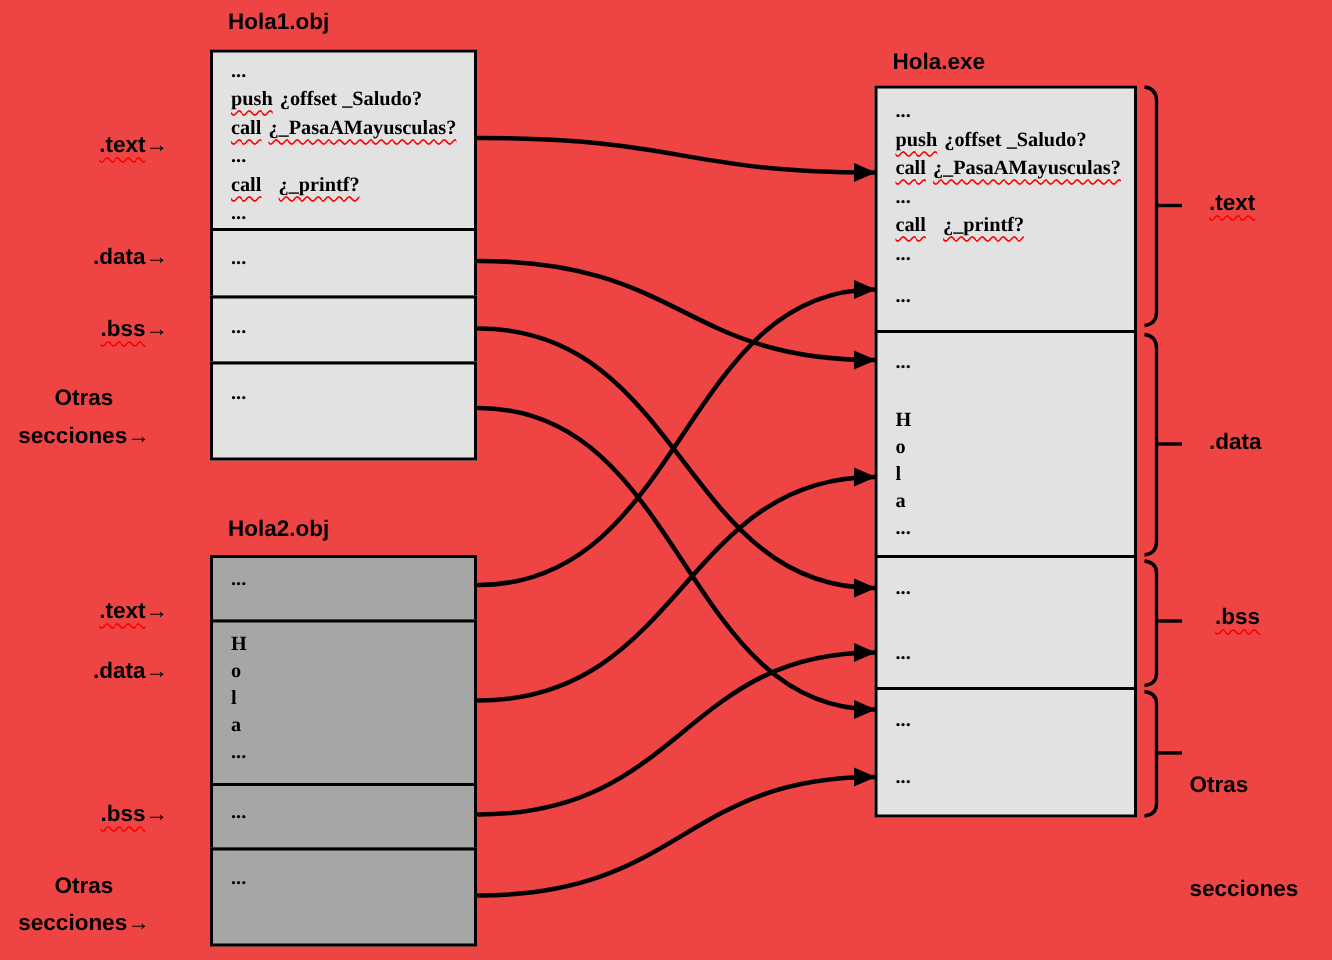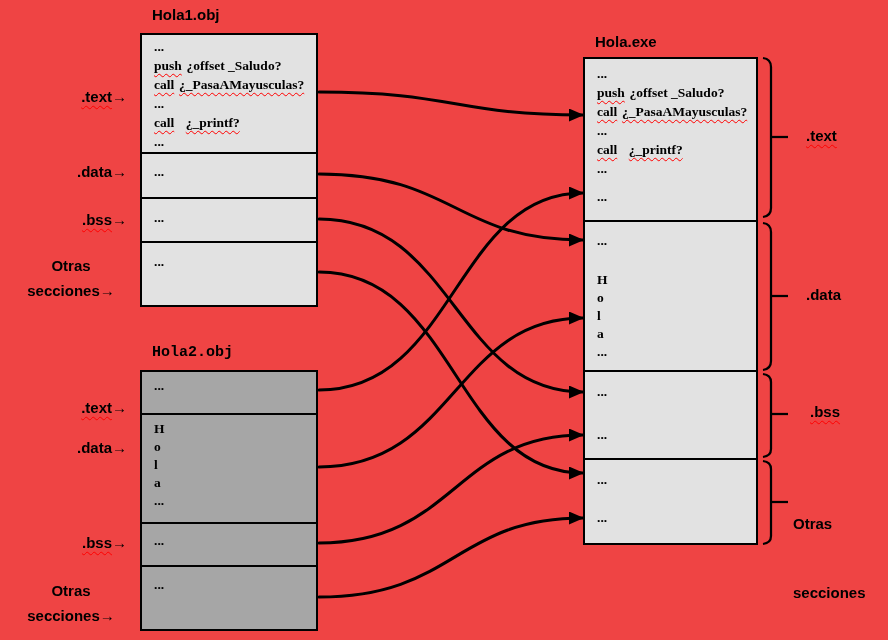--- a/index.html
+++ b/index.html
@@ -27,37 +27,37 @@
   .kw{margin-right:.35em;}
   .kw2{margin-right:.85em;}
   .sq{
     text-decoration:underline wavy #ff0000;
     text-decoration-thickness:1px;
     text-underline-offset:3px;
     text-decoration-skip-ink:none;
   }
   .lbl{
     position:absolute;font-size:15px;font-weight:bold;color:#000;
-    white-space:nowrap;line-height:22px;padding-left:15px;
+    white-space:nowrap;line-height:22px;
   }
   .lbl-right{width:112px;left:0;text-align:right;}
   .lbl-center{width:112px;left:0;text-align:center;line-height:25px;}
   .rlbl{position:absolute;font-size:15px;font-weight:bold;color:#000;}
   .rlbl-block{line-height:23px;white-space:pre;}
   svg.overlay{position:absolute;left:0;top:0;pointer-events:none;}
   .conn{fill:none;stroke:#000;stroke-width:3;stroke-linecap:round;}
   .bracket{fill:none;stroke:#000;stroke-width:2.25;}
 </style>
 </head>
 <body>
 
 <div class="stage">
 
   <div class="title" style="left:152px;top:6px;">Hola1.obj</div>
-  <div class="title" style="left:152px;top:344px;font-family:Liberation Mono, monospace;">Hola2.obj</div>
+  <div class="title" style="left:152px;top:344px;">Hola2.obj</div>
   <div class="title" style="left:595px;top:33px;">Hola.exe</div>
 
   <div class="lbl lbl-right" style="top:86px;"><span class="sq">.text</span><span>→</span></div>
   <div class="lbl lbl-right" style="top:161px;"><span>.data</span><span>→</span></div>
   <div class="lbl lbl-right" style="top:209px;"><span class="sq">.bss</span><span>→</span></div>
   <div class="lbl lbl-center" style="top:253px;">
     <div>Otras</div>
     <div><span>secciones</span><span>→</span></div>
   </div>
 

